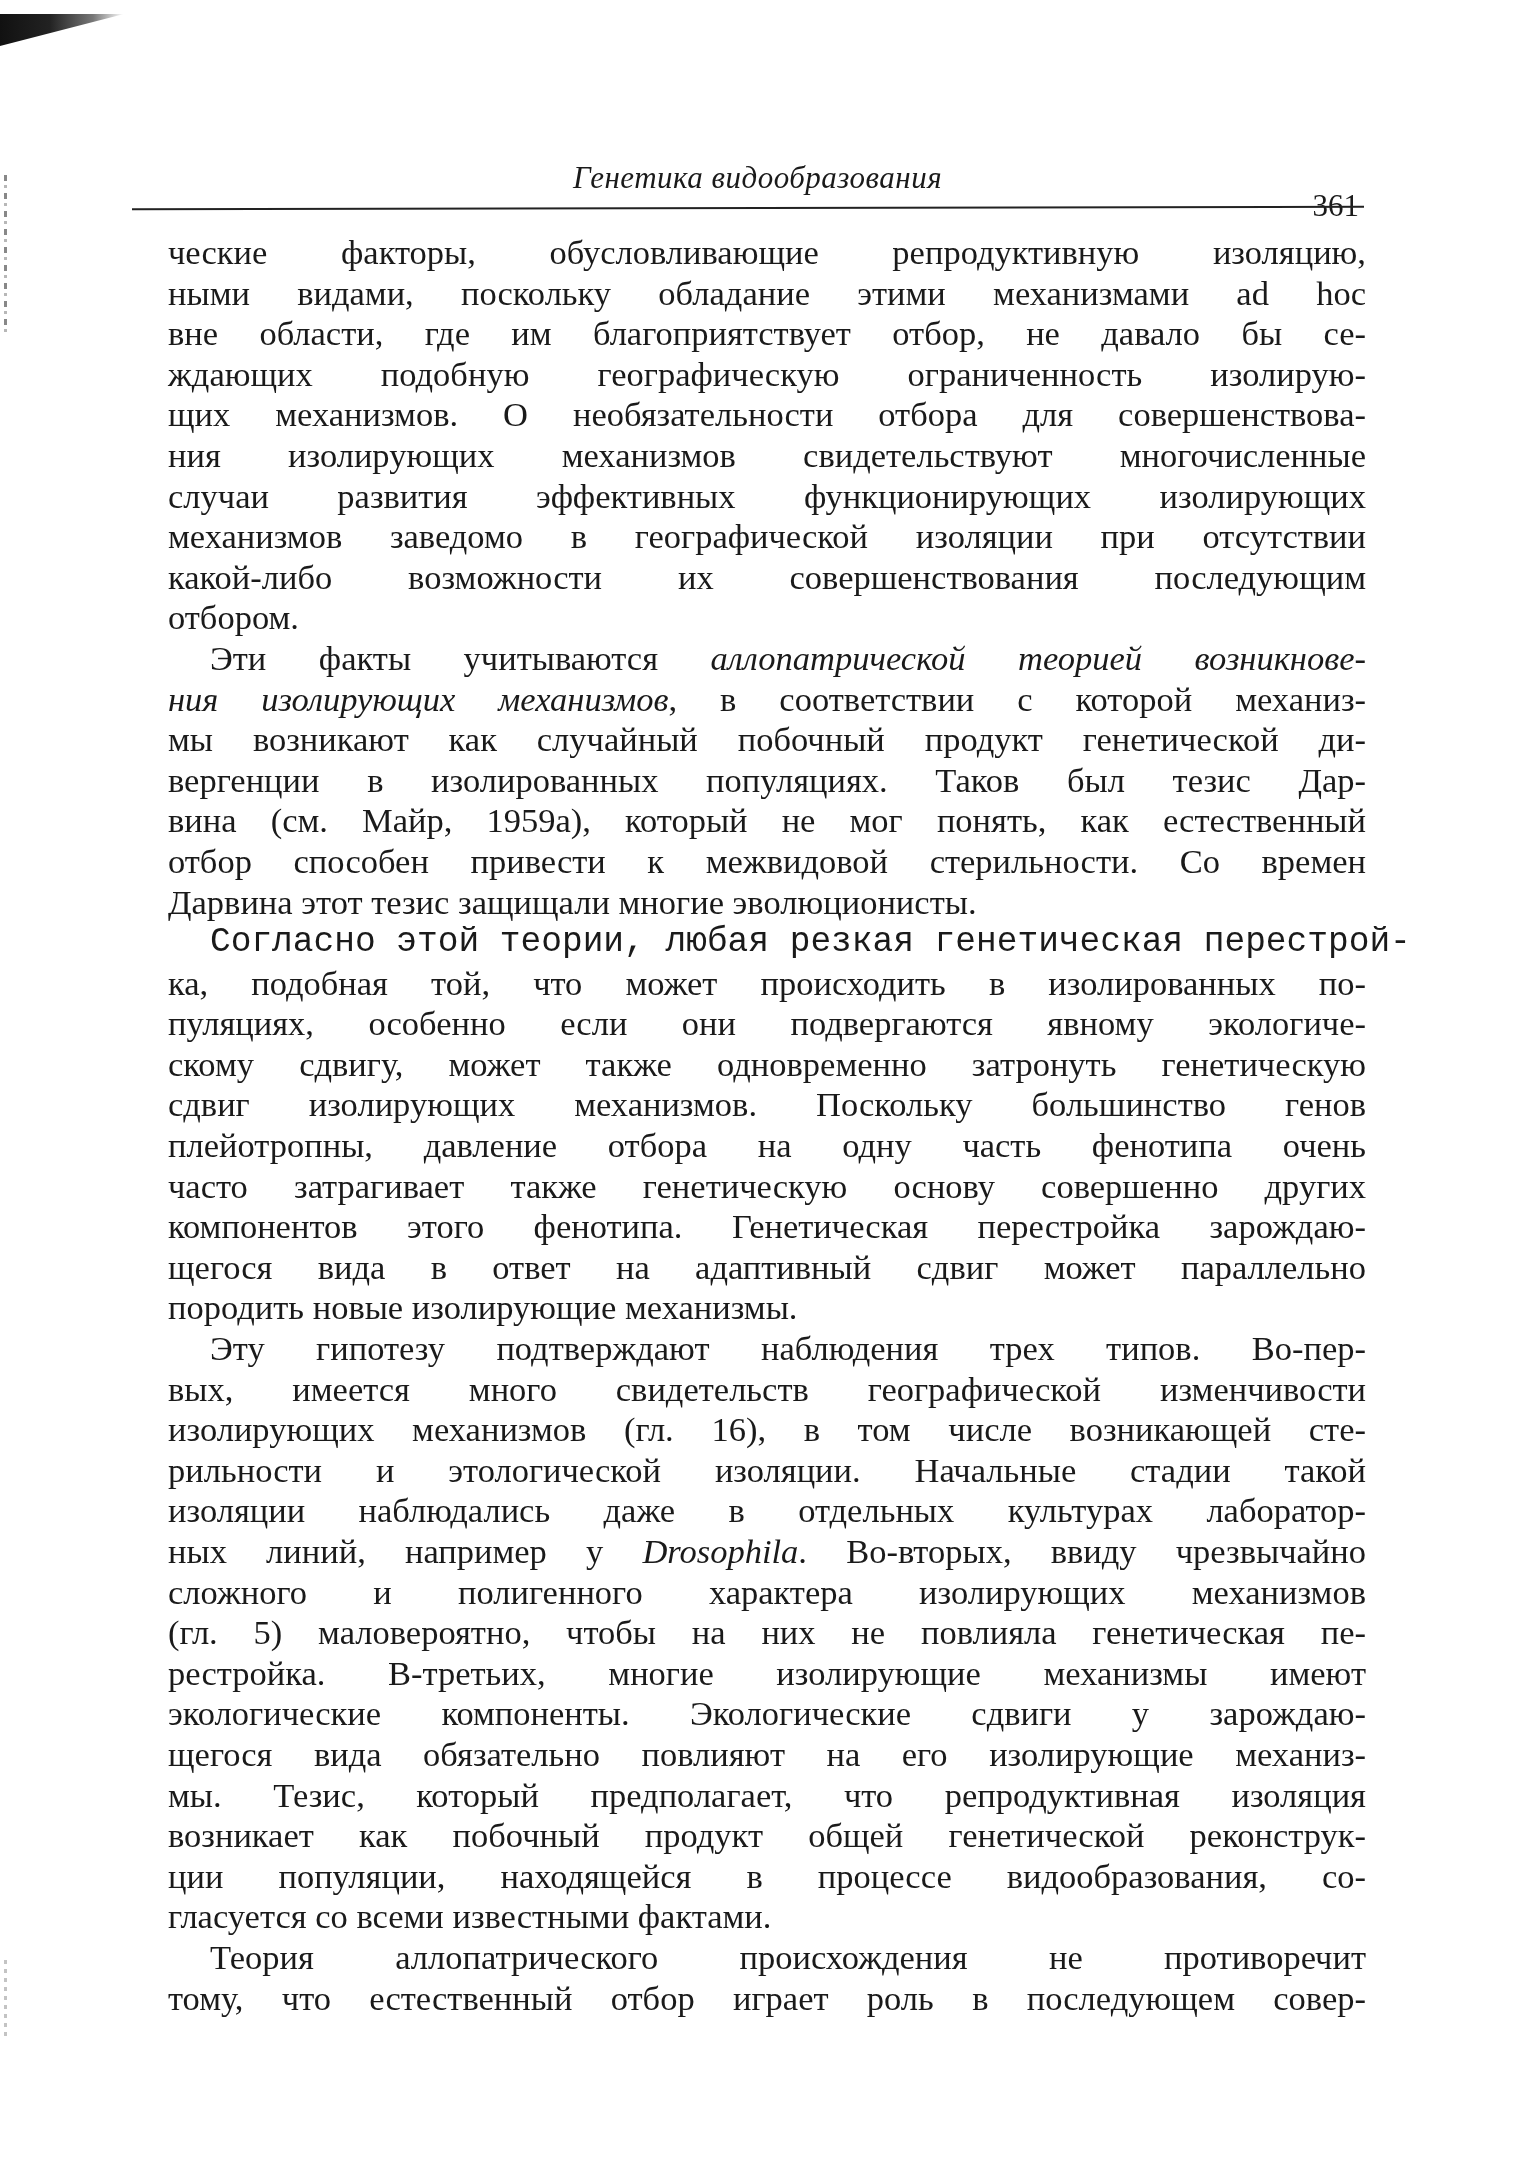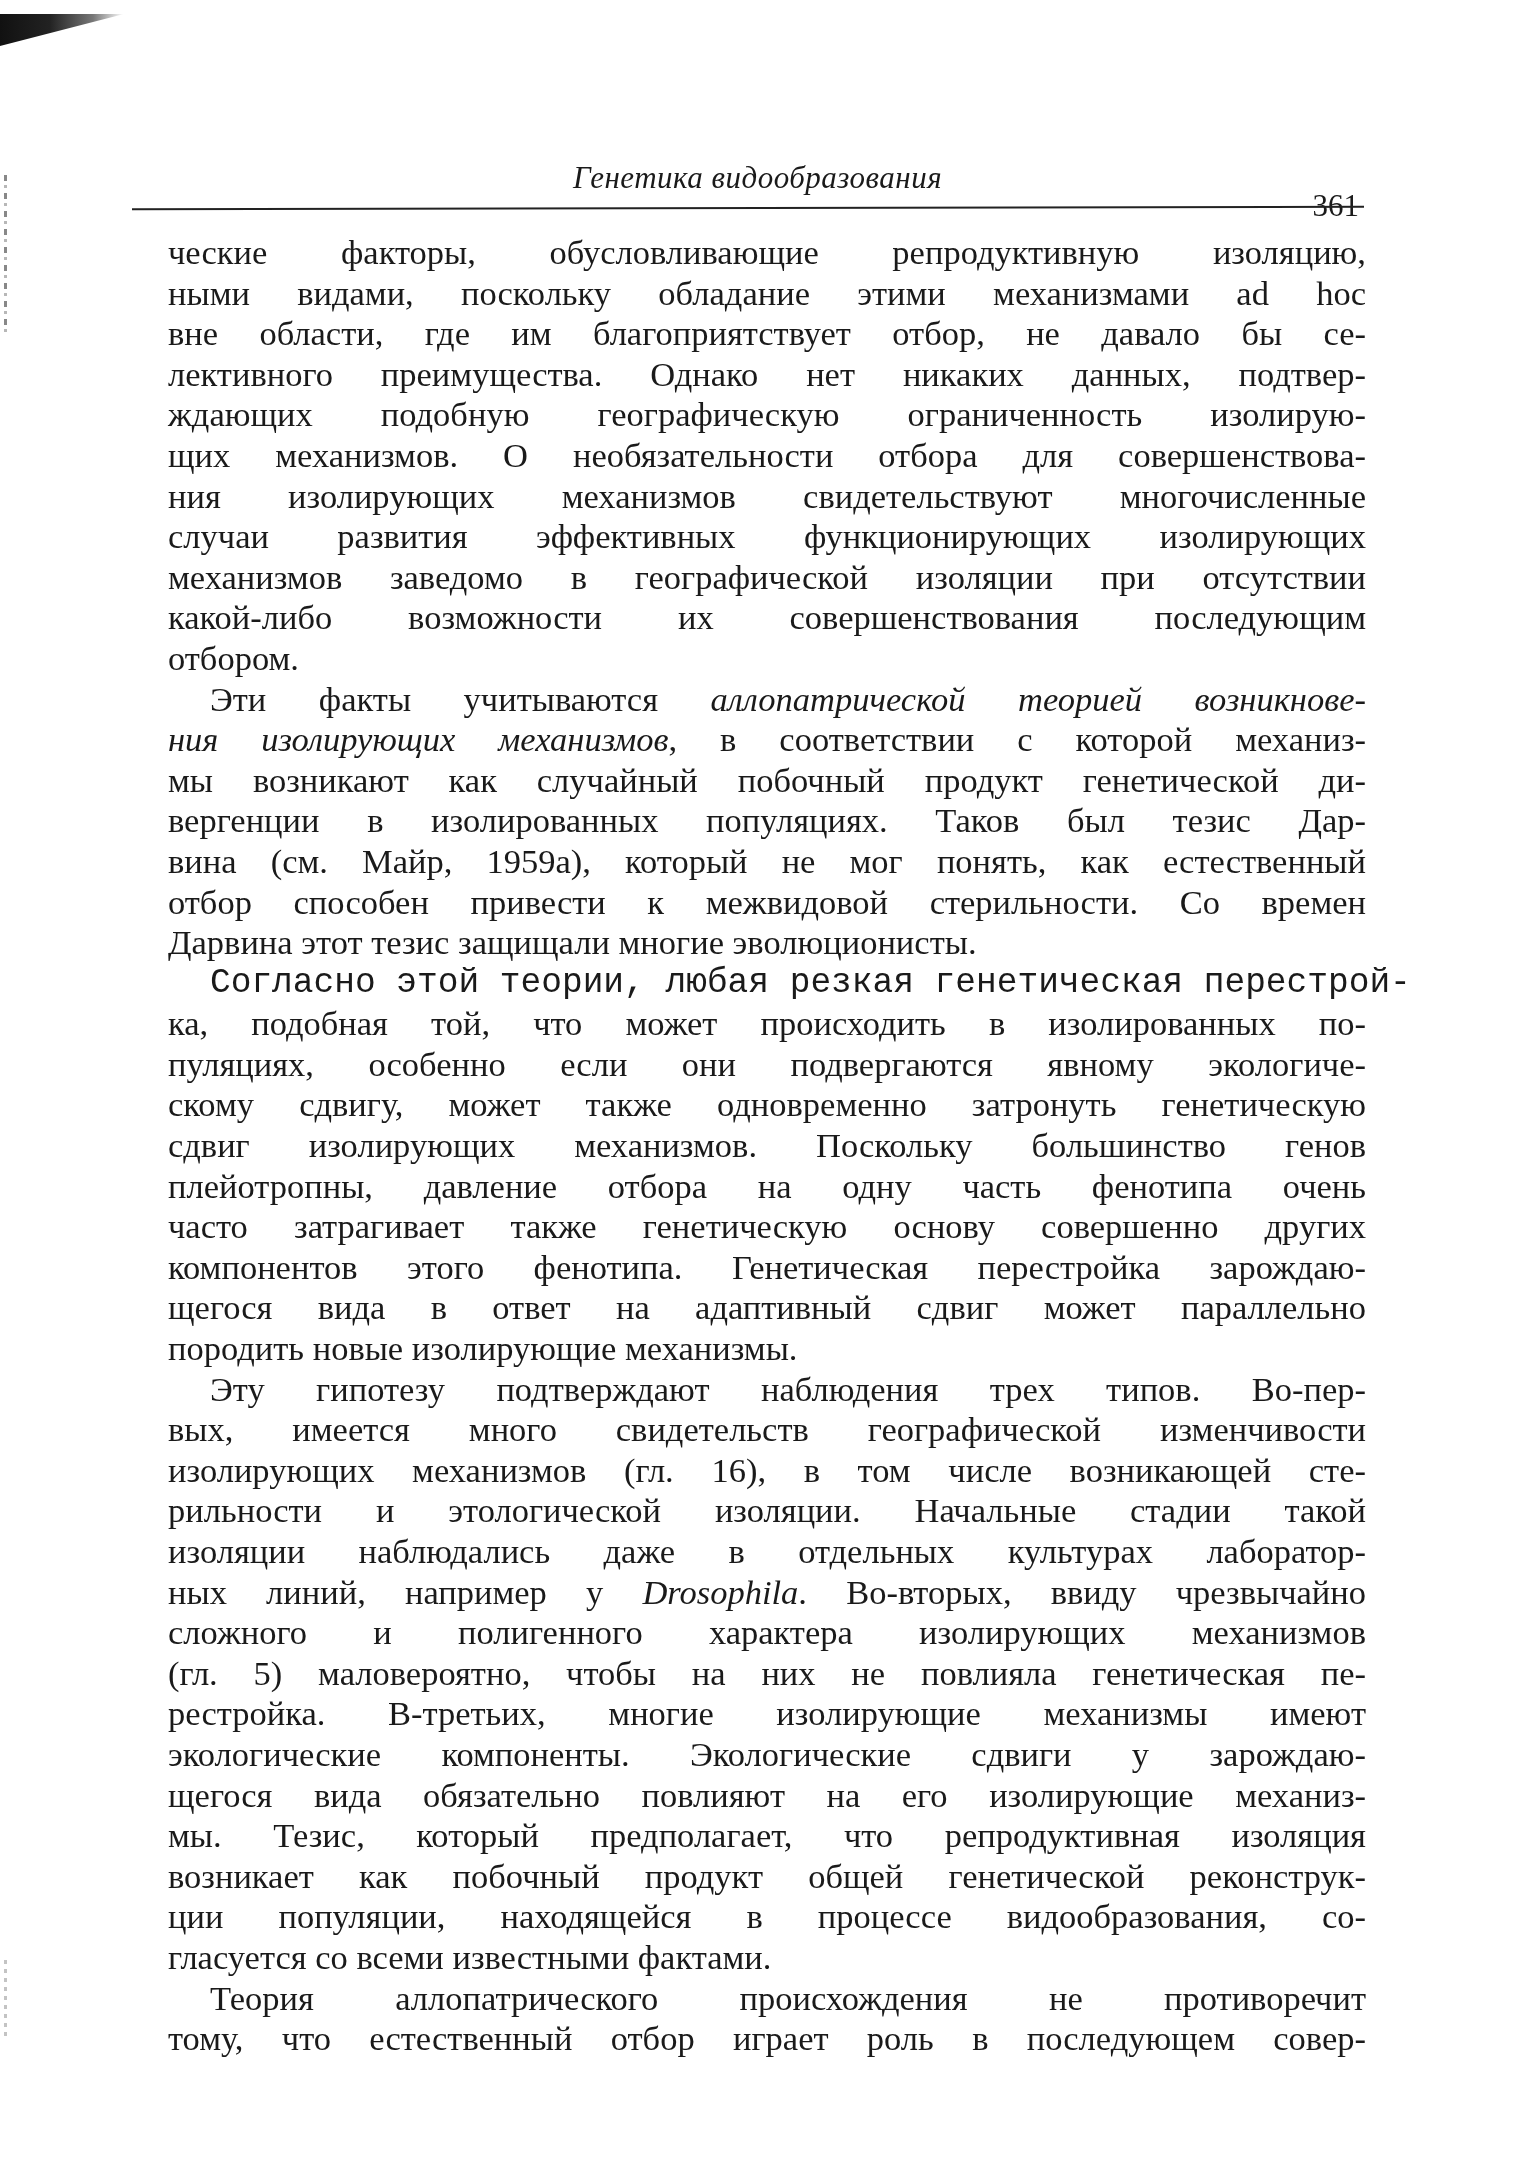--- a/index.html
+++ b/index.html
@@ -60,21 +60,20 @@
   <div class="running-title">Генетика видообразования</div>
   <div class="page-number">361</div>
 </div>
 <div class="head-rule"></div>
 
 <div class="text-block" id="text-block">
     <div>
       <span class="line"><span>ческие факторы, обусловливающие репродуктивную изоляцию,</span></span>
       <span class="line"><span>ными видами, поскольку обладание этими механизмами ad hoc</span></span>
       <span class="line"><span>вне области, где им благоприятствует отбор, не давало бы се-</span></span>
-      <span class="line"><span>лективного преимущества. Однако нет никаких данных, подтвер-</span></span>
       <span class="line"><span>ждающих подобную географическую ограниченность изолирую-</span></span>
       <span class="line"><span>щих механизмов. О необязательности отбора для совершенствова-</span></span>
       <span class="line"><span>ния изолирующих механизмов свидетельствуют многочисленные</span></span>
       <span class="line"><span>случаи развития эффективных функционирующих изолирующих</span></span>
       <span class="line"><span>механизмов заведомо в географической изоляции при отсутствии</span></span>
       <span class="line"><span>какой-либо возможности их совершенствования последующим</span></span>
       <span class="line last"><span>отбором.</span></span>
     </div>
     <div>
       <span class="line" style="padding-left: 42px;"><span>Эти факты учитываются </span><em>аллопатрической теорией возникнове-</em></span>

